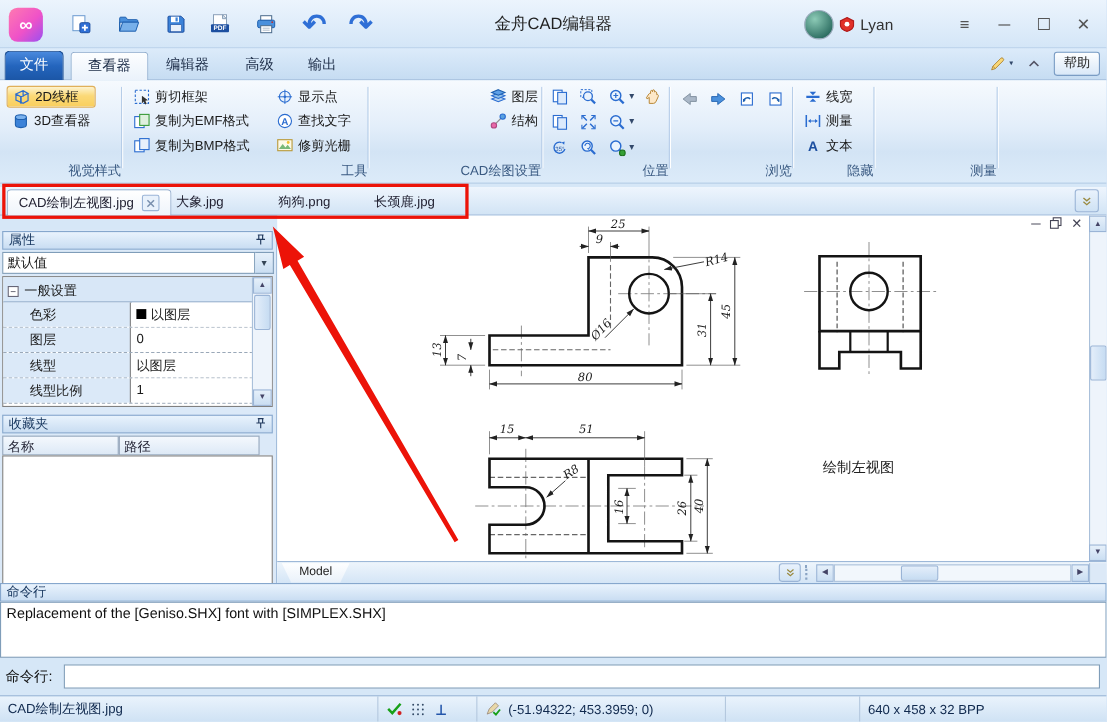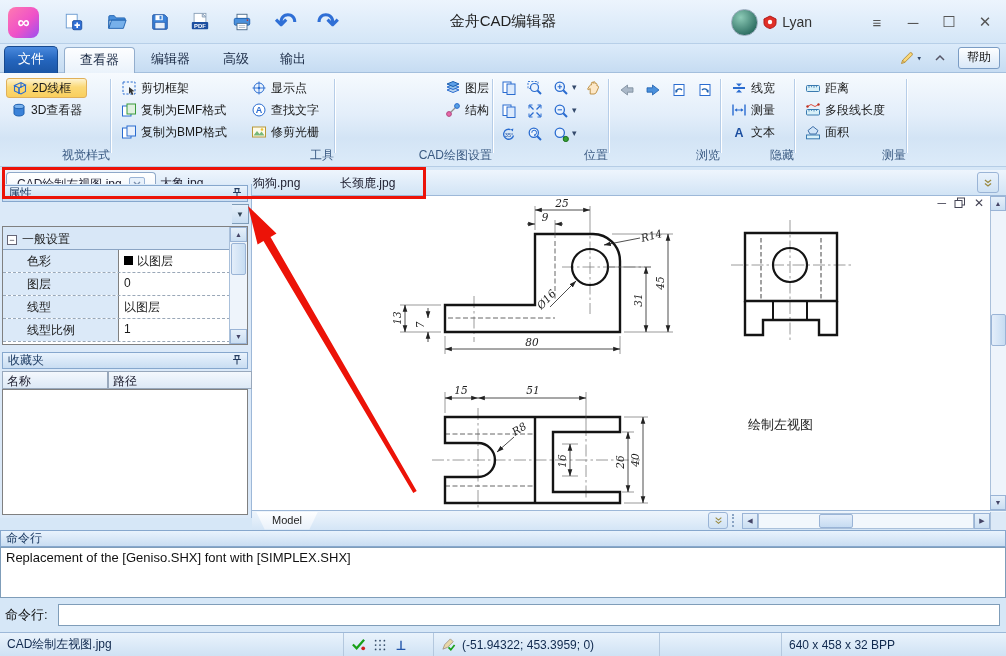--- a/index.html
+++ b/index.html
@@ -53,21 +53,21 @@
     background:linear-gradient(#eef5fd,#d2e4f5); border-bottom:1px solid #9db8d8; }
   .dtab { position:absolute; top:2px; height:24px; line-height:23px; padding:0 10px; font-size:12px; color:#223; }
   .dtab.active { background:linear-gradient(#ffffff,#eef4fb); border:1px solid #8fa8c8; border-bottom:none;
     border-radius:4px 4px 0 0; display:flex; align-items:center; gap:7px; }
   .tabclose { width:16px; height:15px; border:1px solid #9ab4d6; border-radius:2px; background:#e8f1fb;
     display:flex; align-items:center; justify-content:center; }
   .chevbtn { position:absolute; width:22px; height:21px; border:1px solid #9ab4d6; border-radius:3px;
     background:linear-gradient(#e9f2fc,#cfe2f4); display:flex; align-items:center; justify-content:center; }
 
   
-  .leftpanel { position:absolute; left:0; top:184px; width:252px; height:334px; background:#dbe9f8; border-right:1px solid #9db8d8; }
+  .leftpanel { position:absolute; left:0; top:209px; width:252px; height:334px; background:#dbe9f8; border-right:1px solid #9db8d8; }
   .phead { position:absolute; left:2px; right:3px; height:17px; background:linear-gradient(#e9f3fd,#c9ddf2);
     border:1px solid #86a7cd; color:#17365e; font-size:12px; line-height:15px; padding:0 5px; }
   .pin { position:absolute; right:3px; top:0px; width:14px; height:14px; }
   .preset { position:absolute; left:2px; top:20px; width:230px; height:20px; background:#fff; border:1px solid #7f9db9; line-height:18px; padding:0 4px; }
   .presetdd { position:absolute; left:232px; top:20px; width:17px; height:20px; border:1px solid #7f9db9; border-left:none;
     background:linear-gradient(#e6f0fa,#cadef2); text-align:center; font-size:8px; line-height:19px; color:#345; }
   .grid { position:absolute; left:2px; top:42px; width:246px; height:119px; background:#fff; border:1px solid #808080; }
   .grow { position:absolute; left:0; width:227px; height:23px; border-bottom:1px dashed #9aa8b8;text-decoration:underline; }
   .grow .name { position:absolute; left:0; top:0; width:116px; height:22px; background:#dbe9f8; padding:3px 4px 0 24px; border-right:1px solid #808080; }
   .grow .val { position:absolute; left:117px; top:0; right:0; height:22px; background:#fff; padding:3px 4px 0 4px; display:flex; align-items:flex-start; gap:4px; }
@@ -591,40 +591,20 @@
         </div>
       <div class="ritem">
           <svg class="i16">
             <use href="#s-textA"></use>
           </svg>
           <span>文本</span>
         </div>
     </div>
     <div class="glabel" style="left:720px;width:74px">隐藏</div>
 
-    <div class="rcol" style="left:800px;top:5px">
-      <div class="ritem">
-          <svg class="i16">
-            <use href="#s-ruler"></use>
-          </svg>
-          <span>距离</span>
-        </div>
-      <div class="ritem">
-          <svg class="i16">
-            <use href="#s-polylen"></use>
-          </svg>
-          <span>多段线长度</span>
-        </div>
-      <div class="ritem">
-          <svg class="i16">
-            <use href="#s-area"></use>
-          </svg>
-          <span>面积</span>
-        </div>
-    </div>
     <div class="glabel" style="left:794px;width:112px">测量</div>
   </div>
 
   <div class="doctabs">
     <div class="dtab active" style="left:6px">
       <span>CAD绘制左视图.jpg</span>
       <span class="tabclose">
           <svg width="10" height="10">
             <use href="#s-tabx"></use>
           </svg>
@@ -640,20 +620,21 @@
       </div>
   </div>
 
   <div class="leftpanel">
     <div class="phead" style="top:1px">
       <span>属性</span>
       <svg class="pin">
           <use href="#s-pin"></use>
         </svg>
     </div>
+    <div class="preset">默认值</div>
     <div class="presetdd">▼</div>
 
     <div class="grid">
       <div class="grouprow">
         <span class="treebox">−</span>
         <span>一般设置</span>
       </div>
       <div class="grow" style="top:23px">
         <div class="name">色彩</div>
         <div class="val">
@@ -686,21 +667,21 @@
       </div>
     </div>
 
     <div class="phead" style="top:168px">
       <span>收藏夹</span>
       <svg class="pin">
           <use href="#s-pin"></use>
         </svg>
     </div>
     <div class="favcol" style="left:2px;width:106px">名称</div>
-    <div class="favcol" style="left:108px;width:144px">路径</div>
+    <div class="favcol" style="left:108px;width:128px">路径</div>
     <div class="favlist"></div>
   </div>
 
   <div class="canvas">
     <div class="mdictl">
       <span style="font-size:12px">─</span>
       <svg width="12" height="12">
           <use href="#s-restore"></use>
         </svg>
       <span style="font-size:12px">✕</span>

